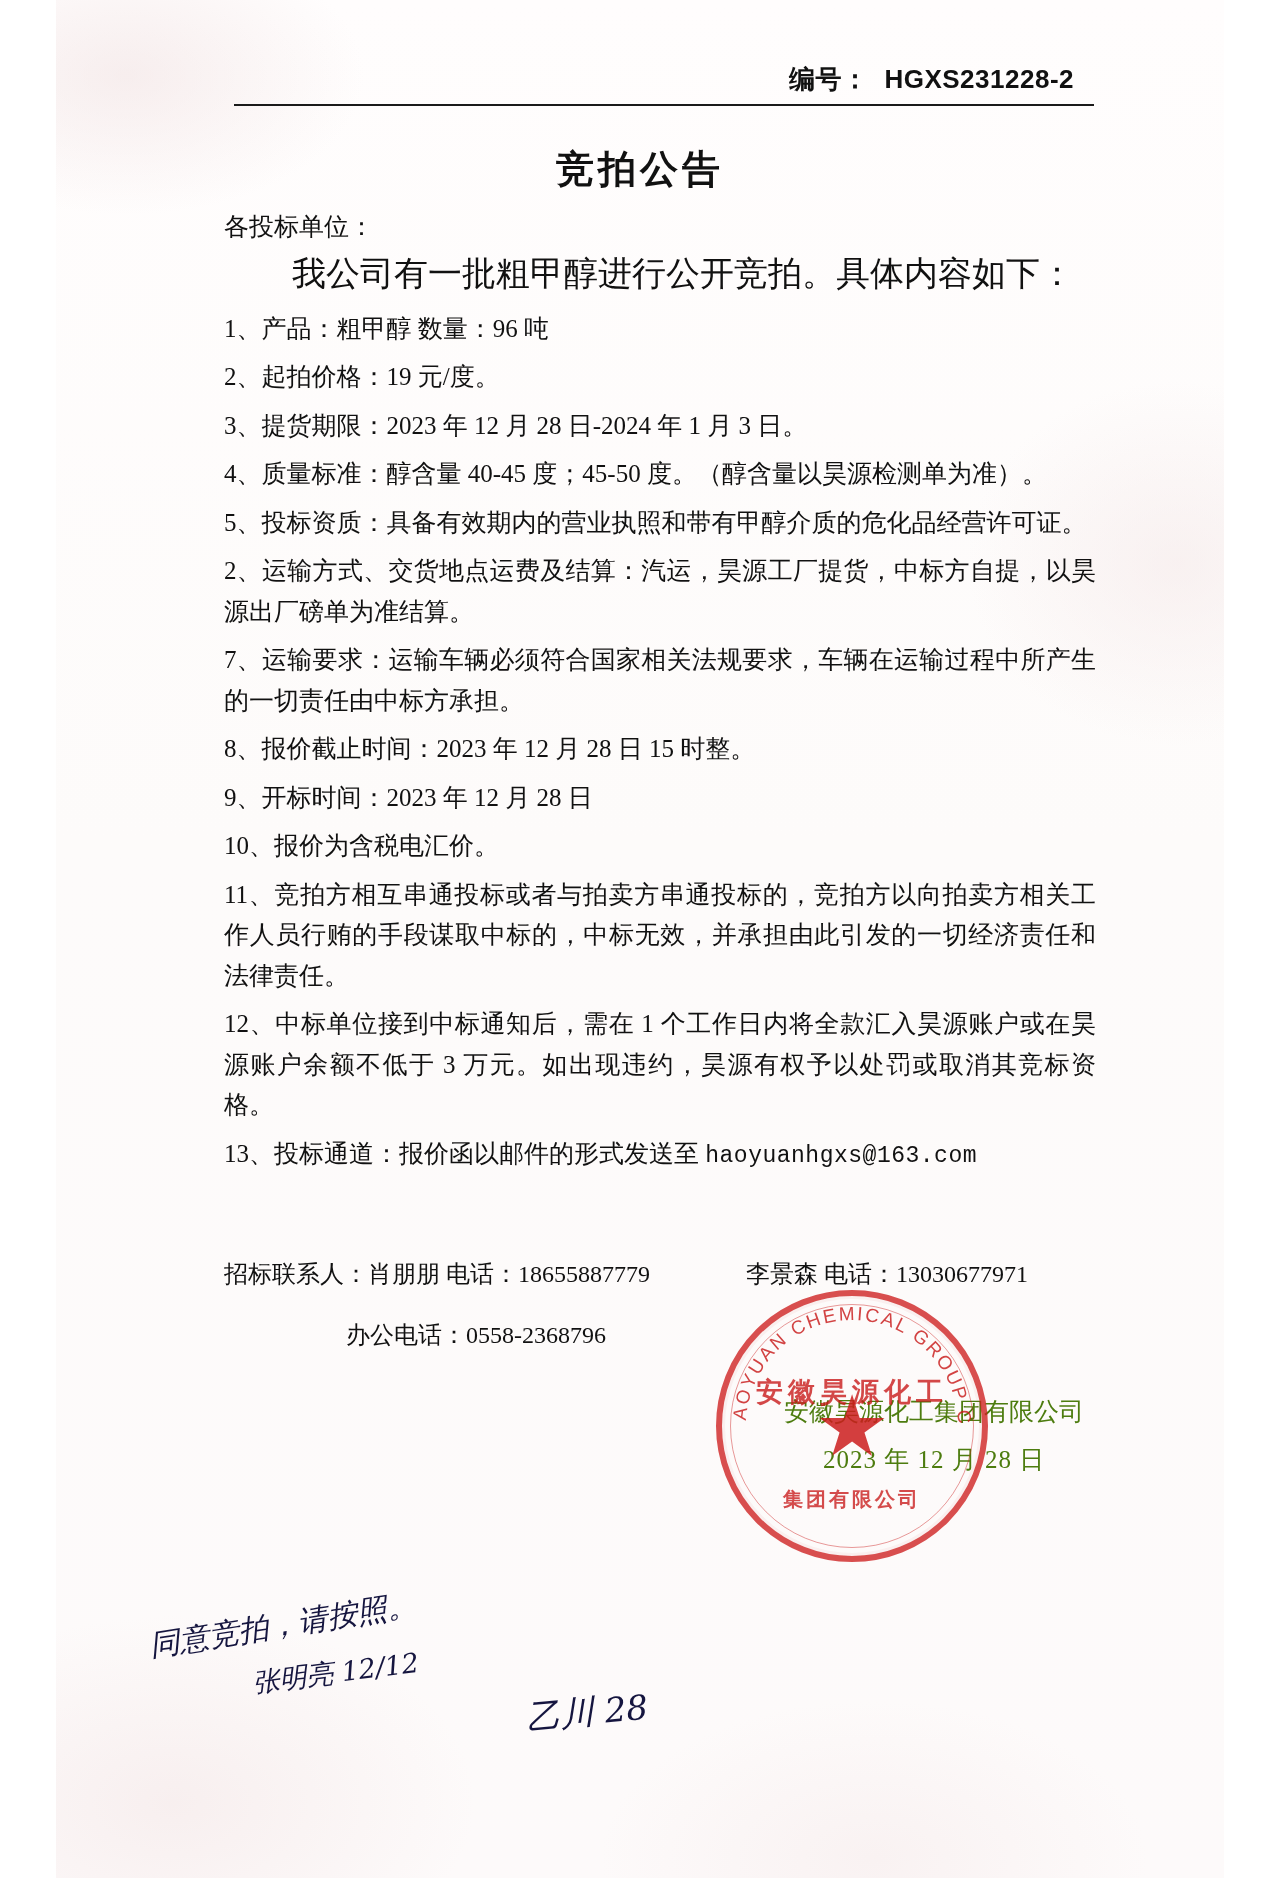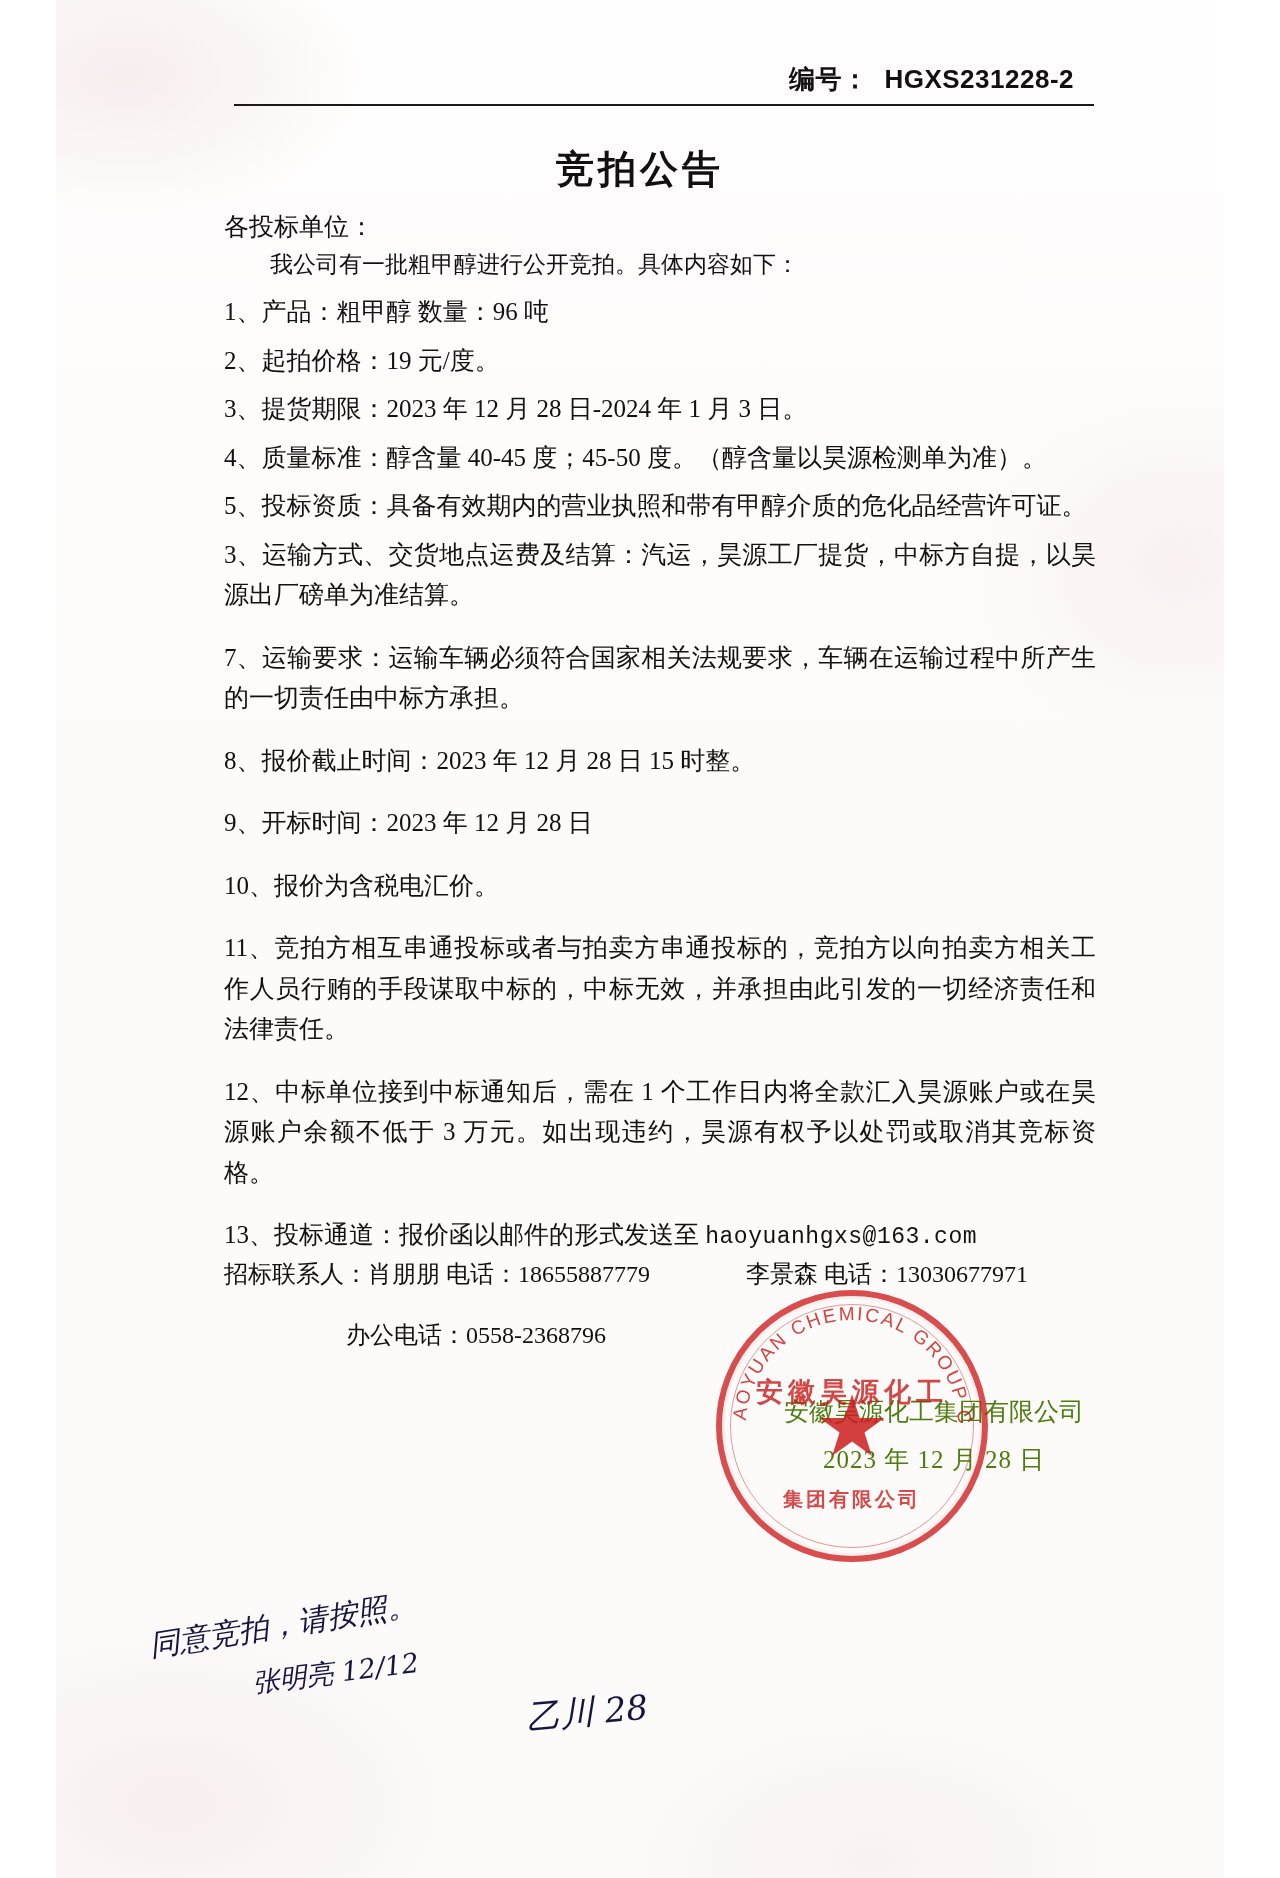--- a/index.html
+++ b/index.html
@@ -73,32 +73,32 @@
     left: 168px;
     right: 128px;
     top: 208px;
   }
   .salutation {
     font-size: 25px;
     line-height: 1.5;
     margin-bottom: 2px;
   }
   .intro {
-    font-size: 23px;
+    font-size: 34px;
     line-height: 1.5;
     text-indent: 2em;
     margin-bottom: 10px;
   }
   .clause {
     font-size: 25px;
     line-height: 1.62;
     margin: 0 0 8px 0;
     text-align: justify;
   }
-  .clause.gap-top { margin-top: 22px; }
+  .clause.gap-top { margin-top: 8px; }
   .email {
     font-family: "Liberation Mono", "DejaVu Sans Mono", monospace;
     font-size: 23px;
     letter-spacing: 0.5px;
   }
 
   
   .contacts {
     position: absolute;
     left: 168px;
@@ -239,21 +239,21 @@
 
     <div class="body-block">
       <div class="salutation">各投标单位：</div>
       <div class="intro">我公司有一批粗甲醇进行公开竞拍。具体内容如下：</div>
 
       <p class="clause">1、产品：粗甲醇          数量：96 吨</p>
       <p class="clause">2、起拍价格：19 元/度。</p>
       <p class="clause">3、提货期限：2023 年 12 月 28 日-2024 年 1 月 3 日。</p>
       <p class="clause">4、质量标准：醇含量 40-45 度；45-50 度。（醇含量以昊源检测单为准）。</p>
       <p class="clause">5、投标资质：具备有效期内的营业执照和带有甲醇介质的危化品经营许可证。</p>
-      <p class="clause">3、运输方式、交货地点运费及结算：汽运，昊源工厂提货，中标方自提，以昊源出厂磅单为准结算。</p>
+      <p class="clause">2、运输方式、交货地点运费及结算：汽运，昊源工厂提货，中标方自提，以昊源出厂磅单为准结算。</p>
       <p class="clause gap-top">7、运输要求：运输车辆必须符合国家相关法规要求，车辆在运输过程中所产生的一切责任由中标方承担。</p>
       <p class="clause gap-top">8、报价截止时间：2023 年 12 月 28 日 15 时整。</p>
       <p class="clause gap-top">9、开标时间：2023 年 12 月 28 日</p>
       <p class="clause gap-top">10、报价为含税电汇价。</p>
       <p class="clause gap-top">11、竞拍方相互串通投标或者与拍卖方串通投标的，竞拍方以向拍卖方相关工作人员行贿的手段谋取中标的，中标无效，并承担由此引发的一切经济责任和法律责任。</p>
       <p class="clause gap-top">12、中标单位接到中标通知后，需在 1 个工作日内将全款汇入昊源账户或在昊源账户余额不低于 3 万元。如出现违约，昊源有权予以处罚或取消其竞标资格。</p>
       <p class="clause gap-top">
         <span>13、投标通道：报价函以邮件的形式发送至</span>
         <span class="email">haoyuanhgxs@163.com</span>
       </p>

